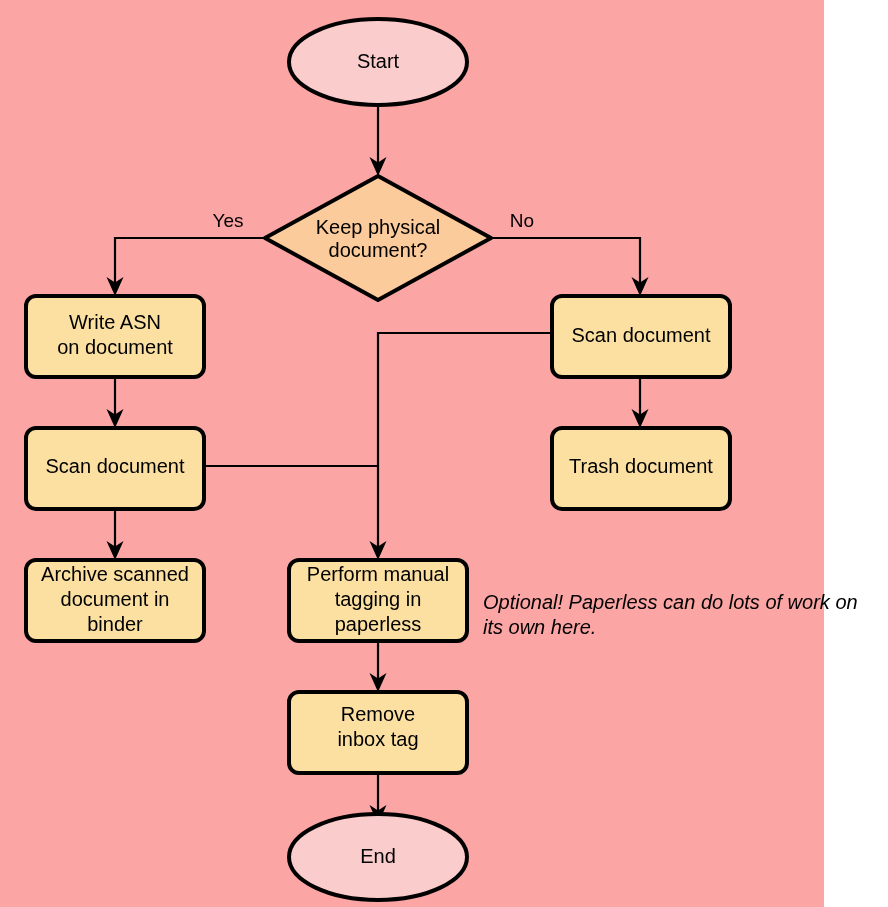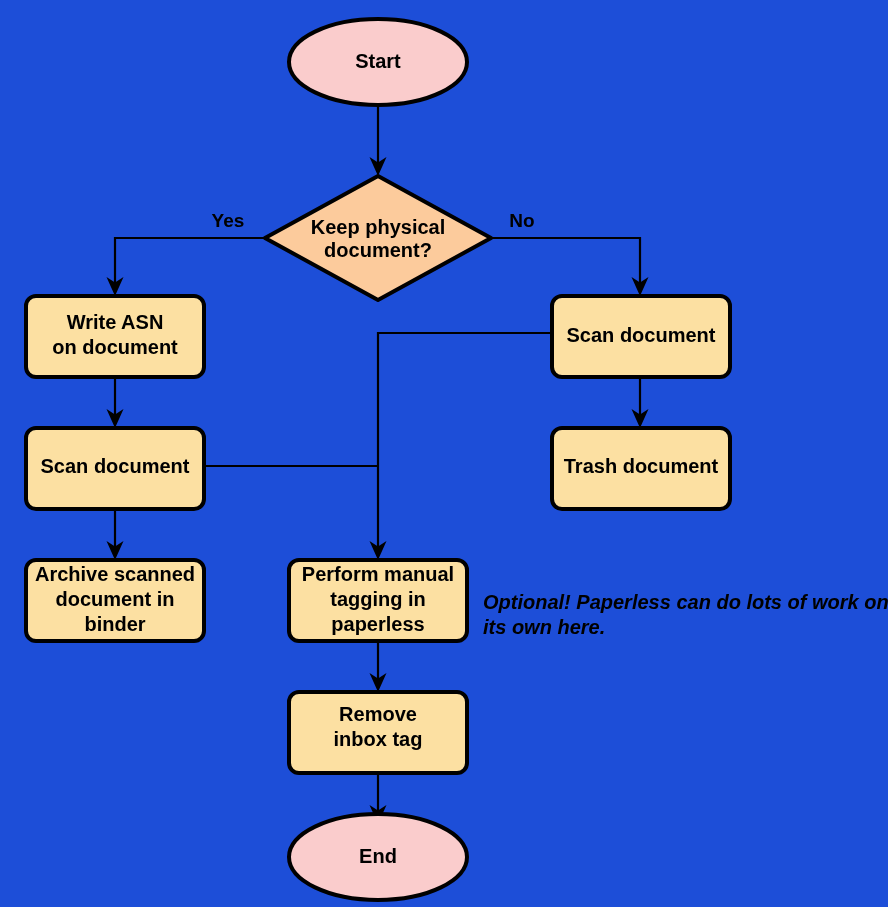--- a/index.html
+++ b/index.html
@@ -9,24 +9,23 @@
     background: #ffffff;
   }
   body {
     width: 888px;
     height: 907px;
     font-family: "Liberation Sans", sans-serif;
     overflow: hidden;
   }
   #flowchart-root {
     position: relative;
-    width: 888px;
+    width: 824px;
     height: 907px;
-    background: #1d4ed8;
-    font-weight: bold;
+    background: #fca5a5;
   }
   svg.flow-canvas {
     position: absolute;
     top: 0;
     left: 0;
     width: 888px;
     height: 907px;
   }
   .node-shape {
     stroke: #000000;

